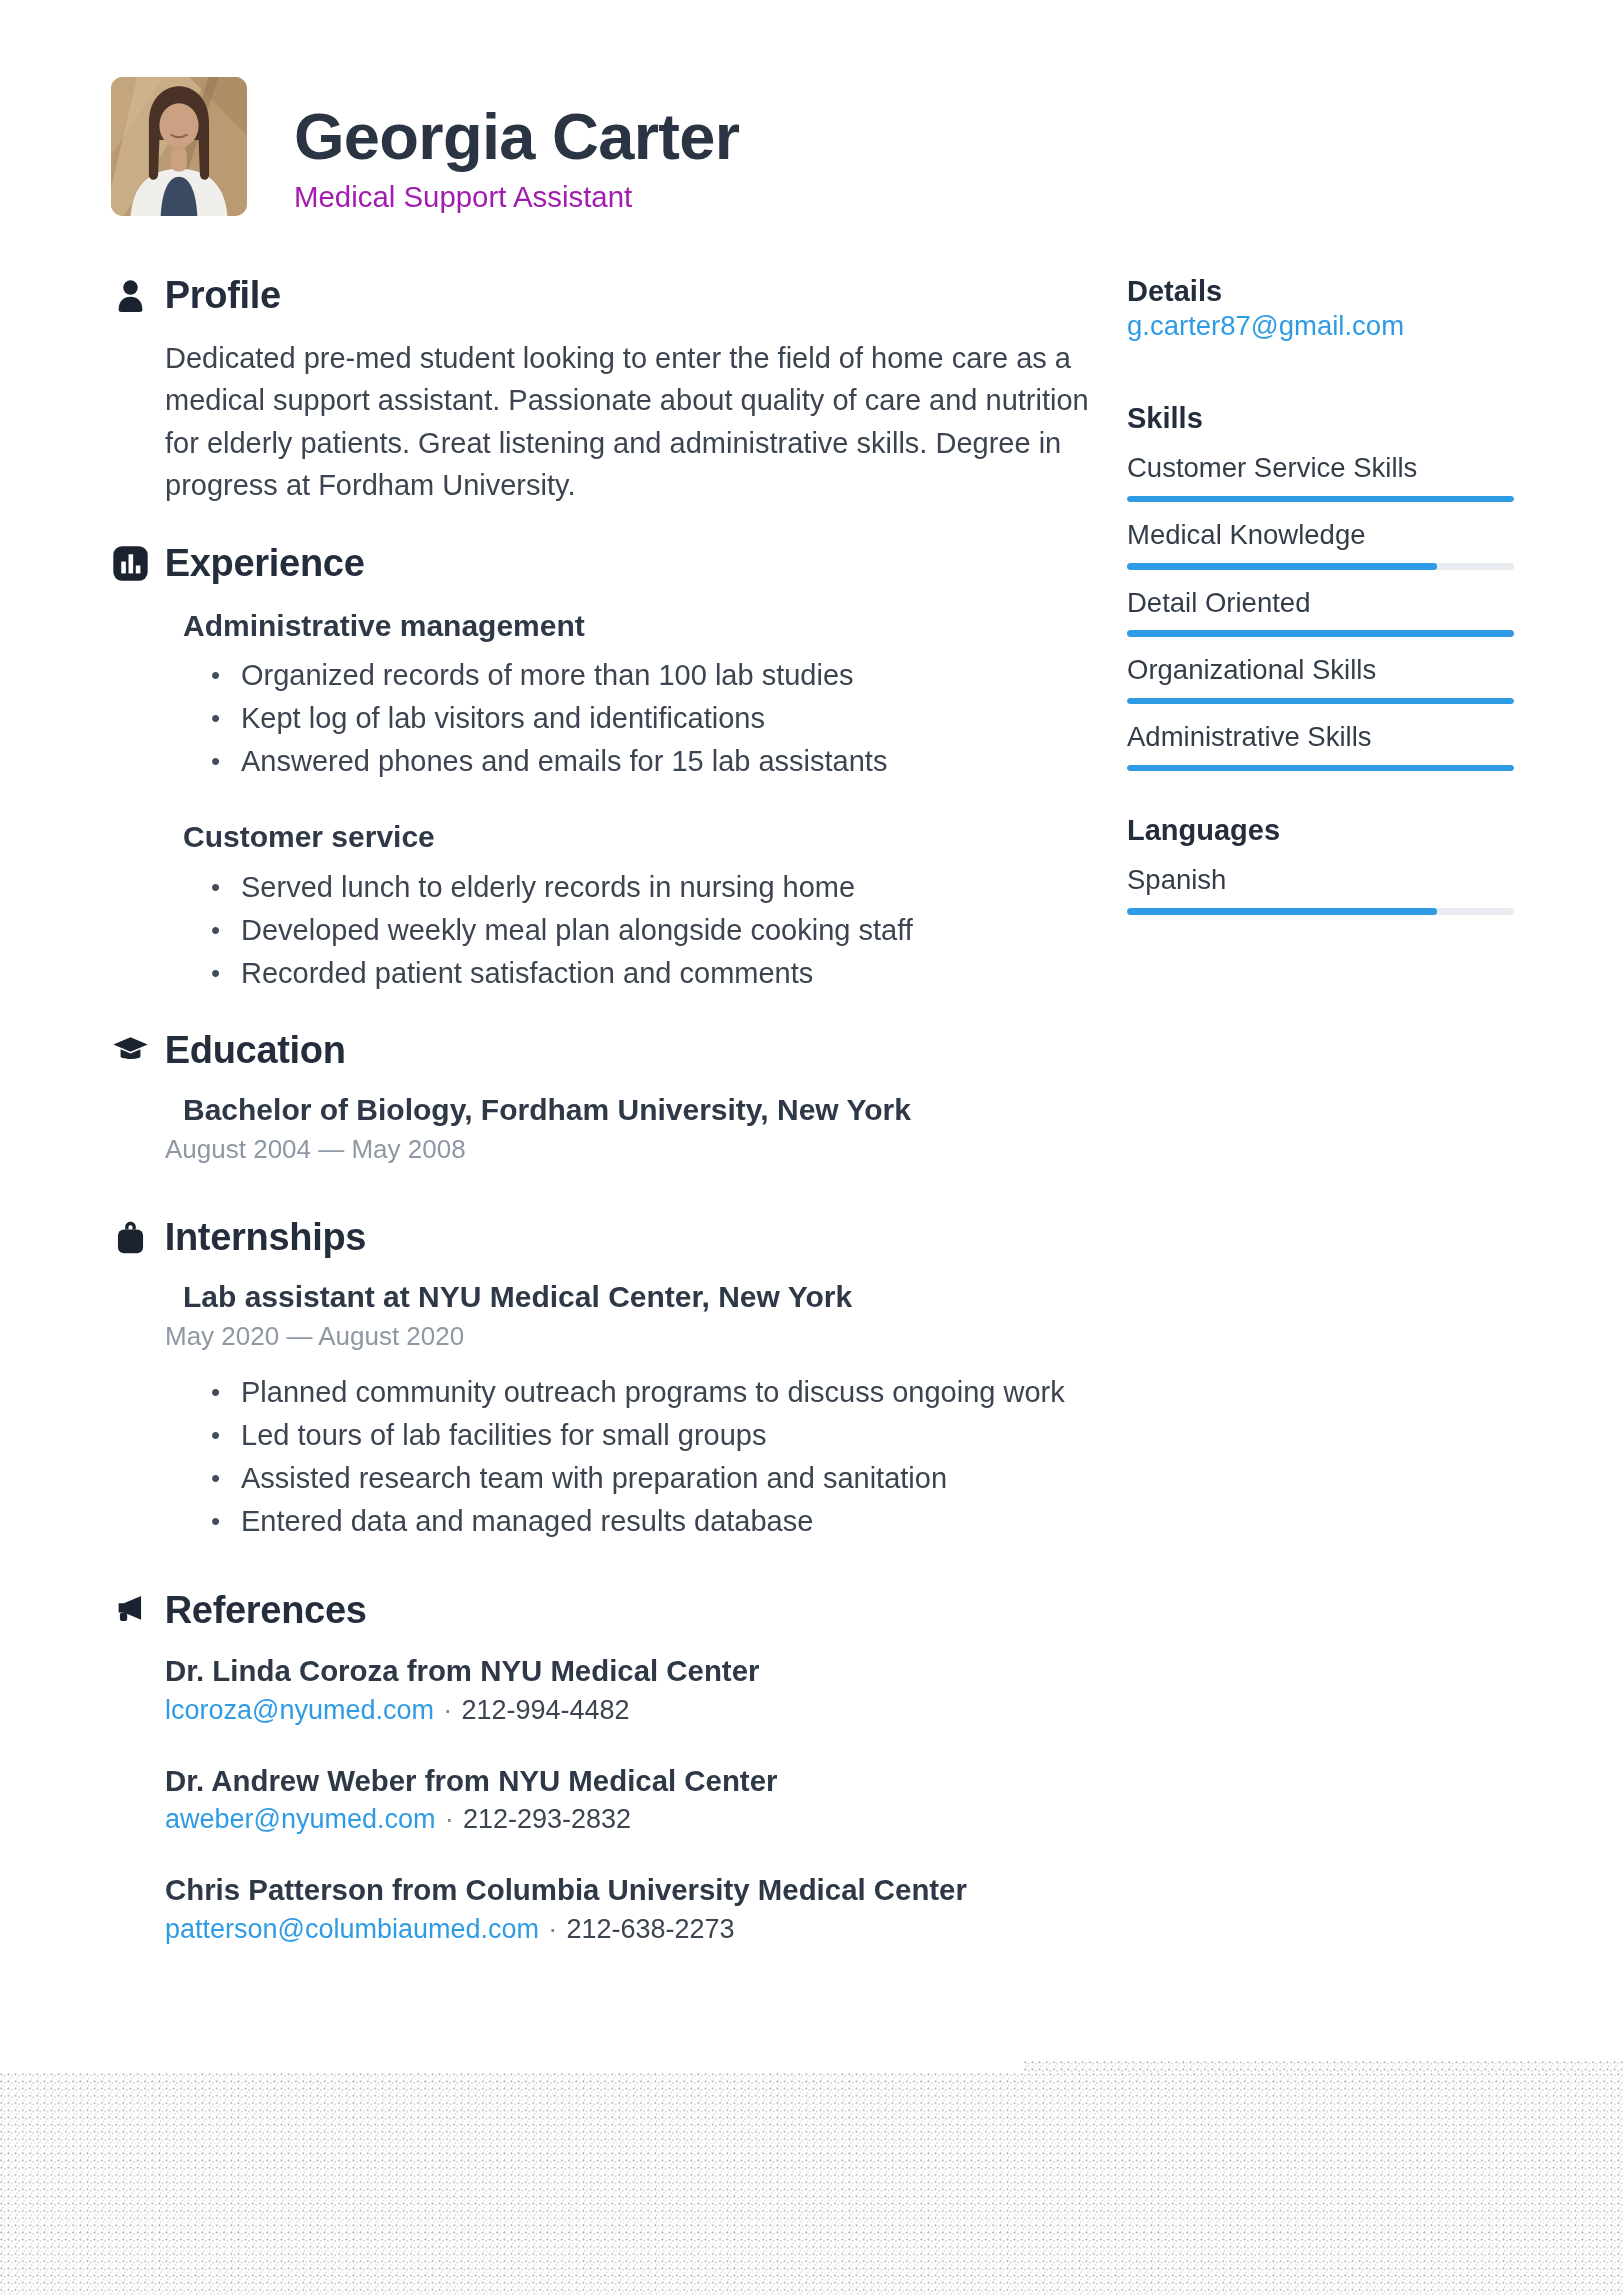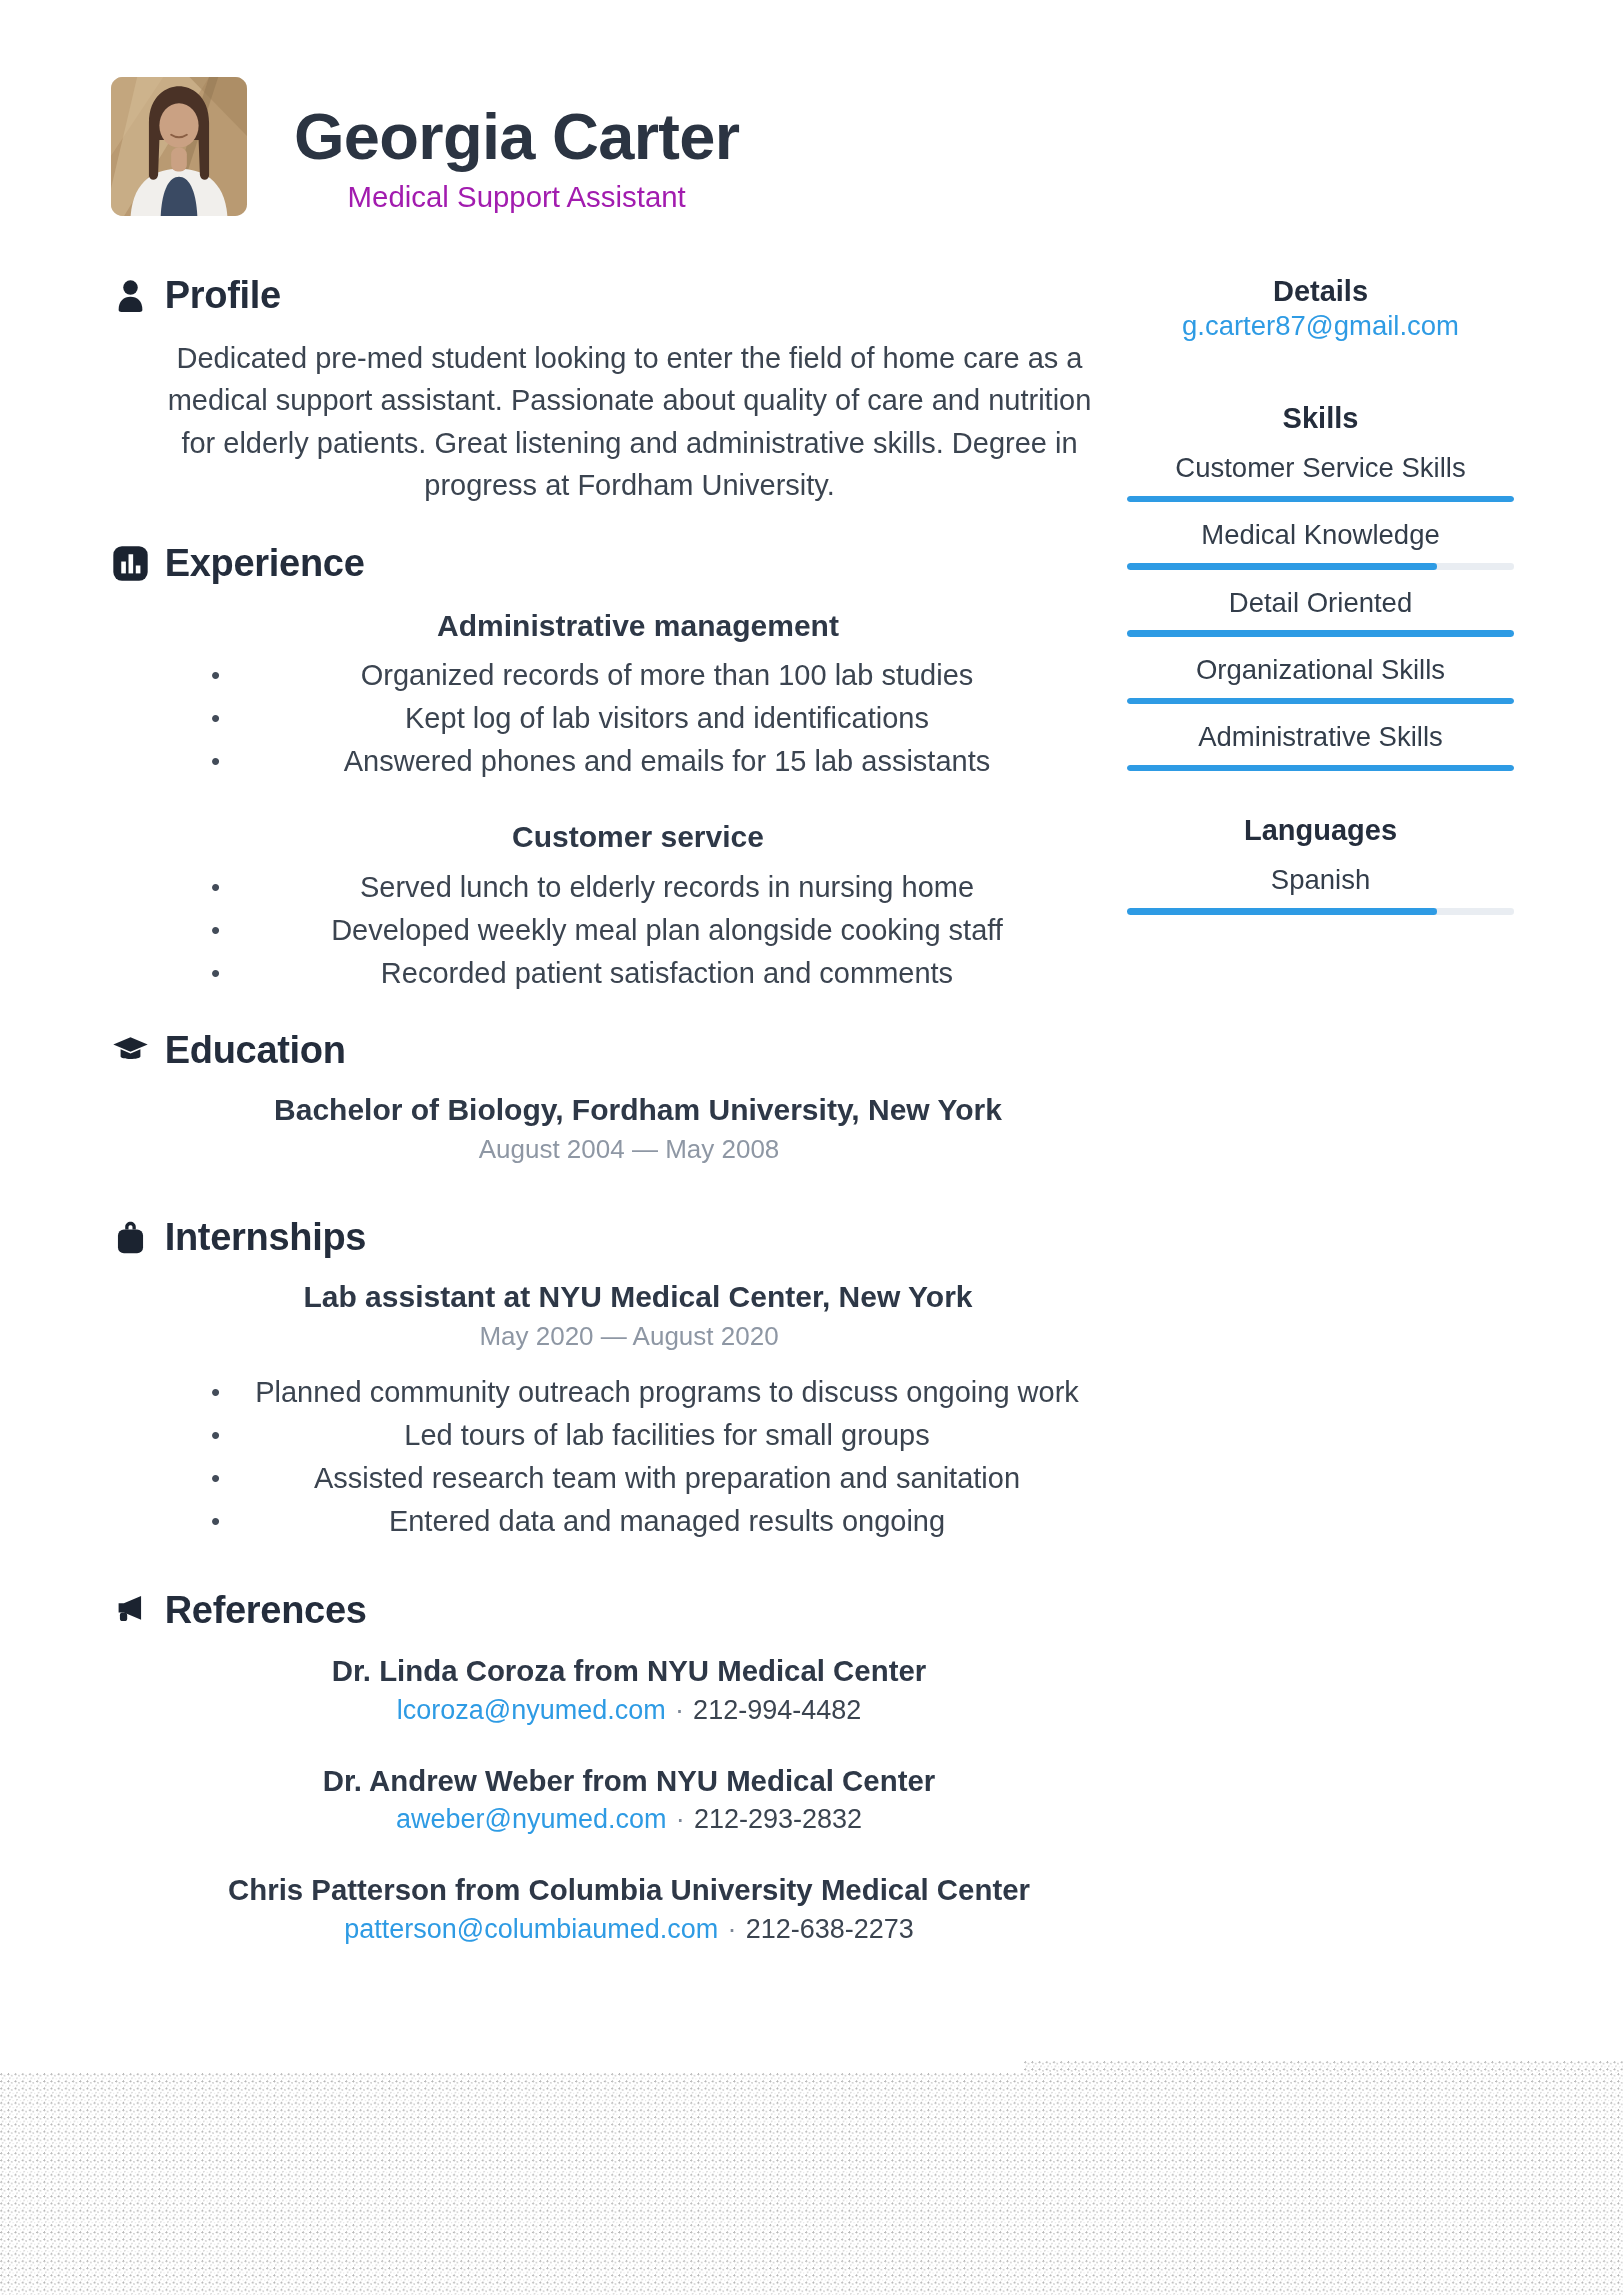--- a/index.html
+++ b/index.html
@@ -6,21 +6,20 @@
   html, body { background: #ffffff; }
   body { font-family: "Liberation Sans", sans-serif; }
 
   .page {
     position: relative;
     width: 1623px;
     height: 2295px;
     background: #ffffff;
     overflow: hidden;
     color: #3b4450;
-    text-align: center;
   }
 
   
   .photo {
     position: absolute;
     left: 111px; top: 77px;
     width: 136px; height: 139px;
     border-radius: 11.8px;
     overflow: hidden;
   }
@@ -212,21 +211,21 @@
           </svg>
       </span>
       <span class="sec-title">Internships</span>
     </div>
     <div class="sub-title tight">Lab assistant at NYU Medical Center, New York</div>
     <div class="date-line">May 2020 — August 2020</div>
     <ul class="bullets" style="margin-top: 19.6px;">
       <li>Planned community outreach programs to discuss ongoing work</li>
       <li>Led tours of lab facilities for small groups</li>
       <li>Assisted research team with preparation and sanitation</li>
-      <li>Entered data and managed results ongoing</li>
+      <li>Entered data and managed results database</li>
     </ul>
   </div>
 
   <div class="section" style="top: 1589px;">
     <div class="sec-head">
       <span class="icon">
         <svg viewBox="0 0 56 56">
             <path d="M44 6 L18 17 L10 17 L10 31 L18 31 L44 42 Z"></path>
             <rect x="12" y="31" width="11" height="13" rx="4"></rect>
           </svg>

